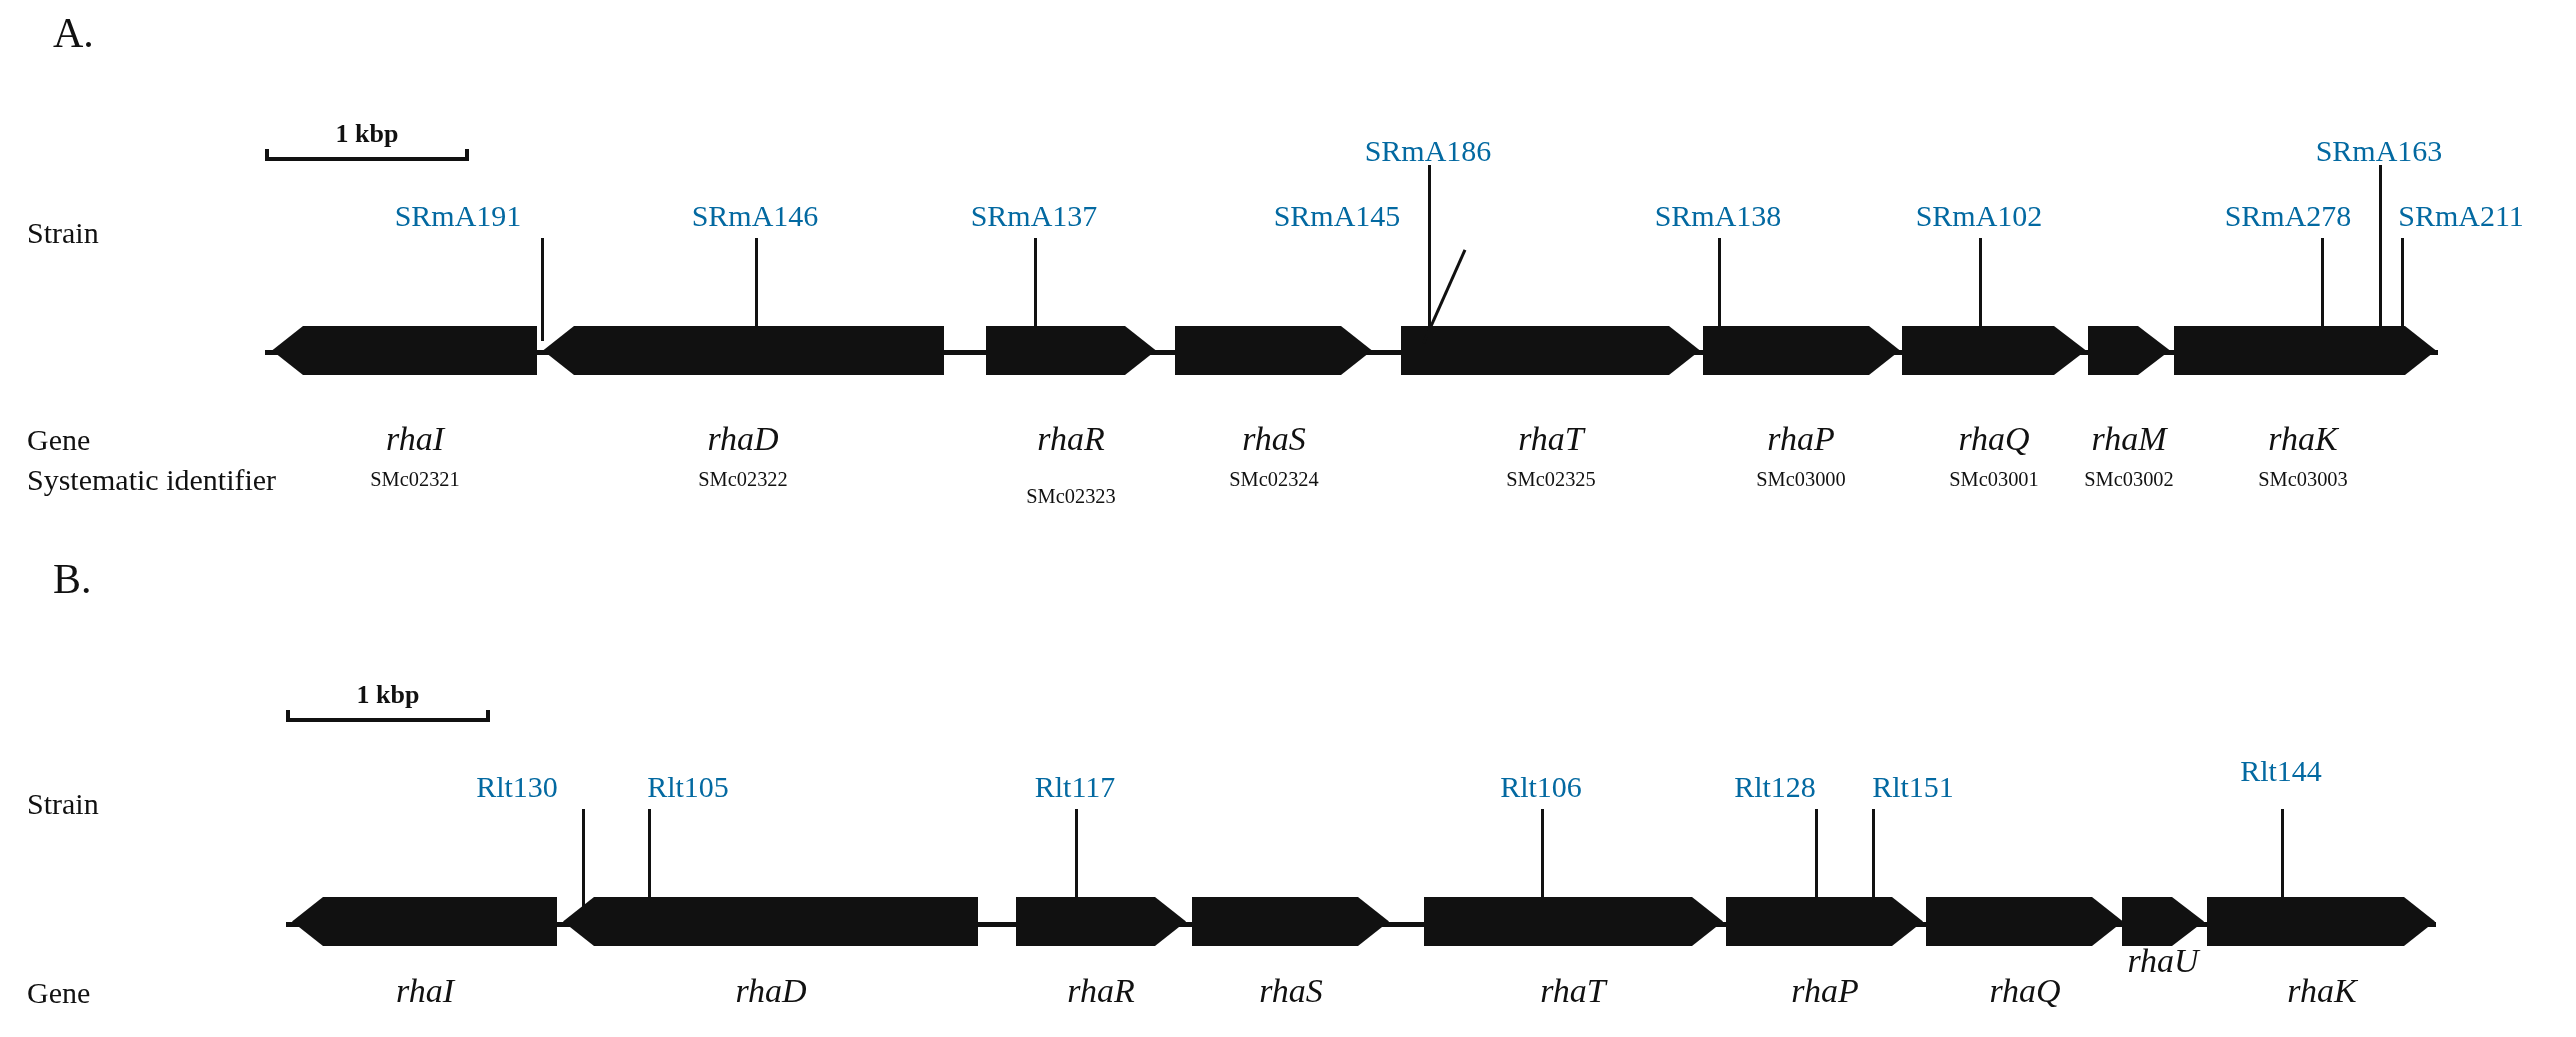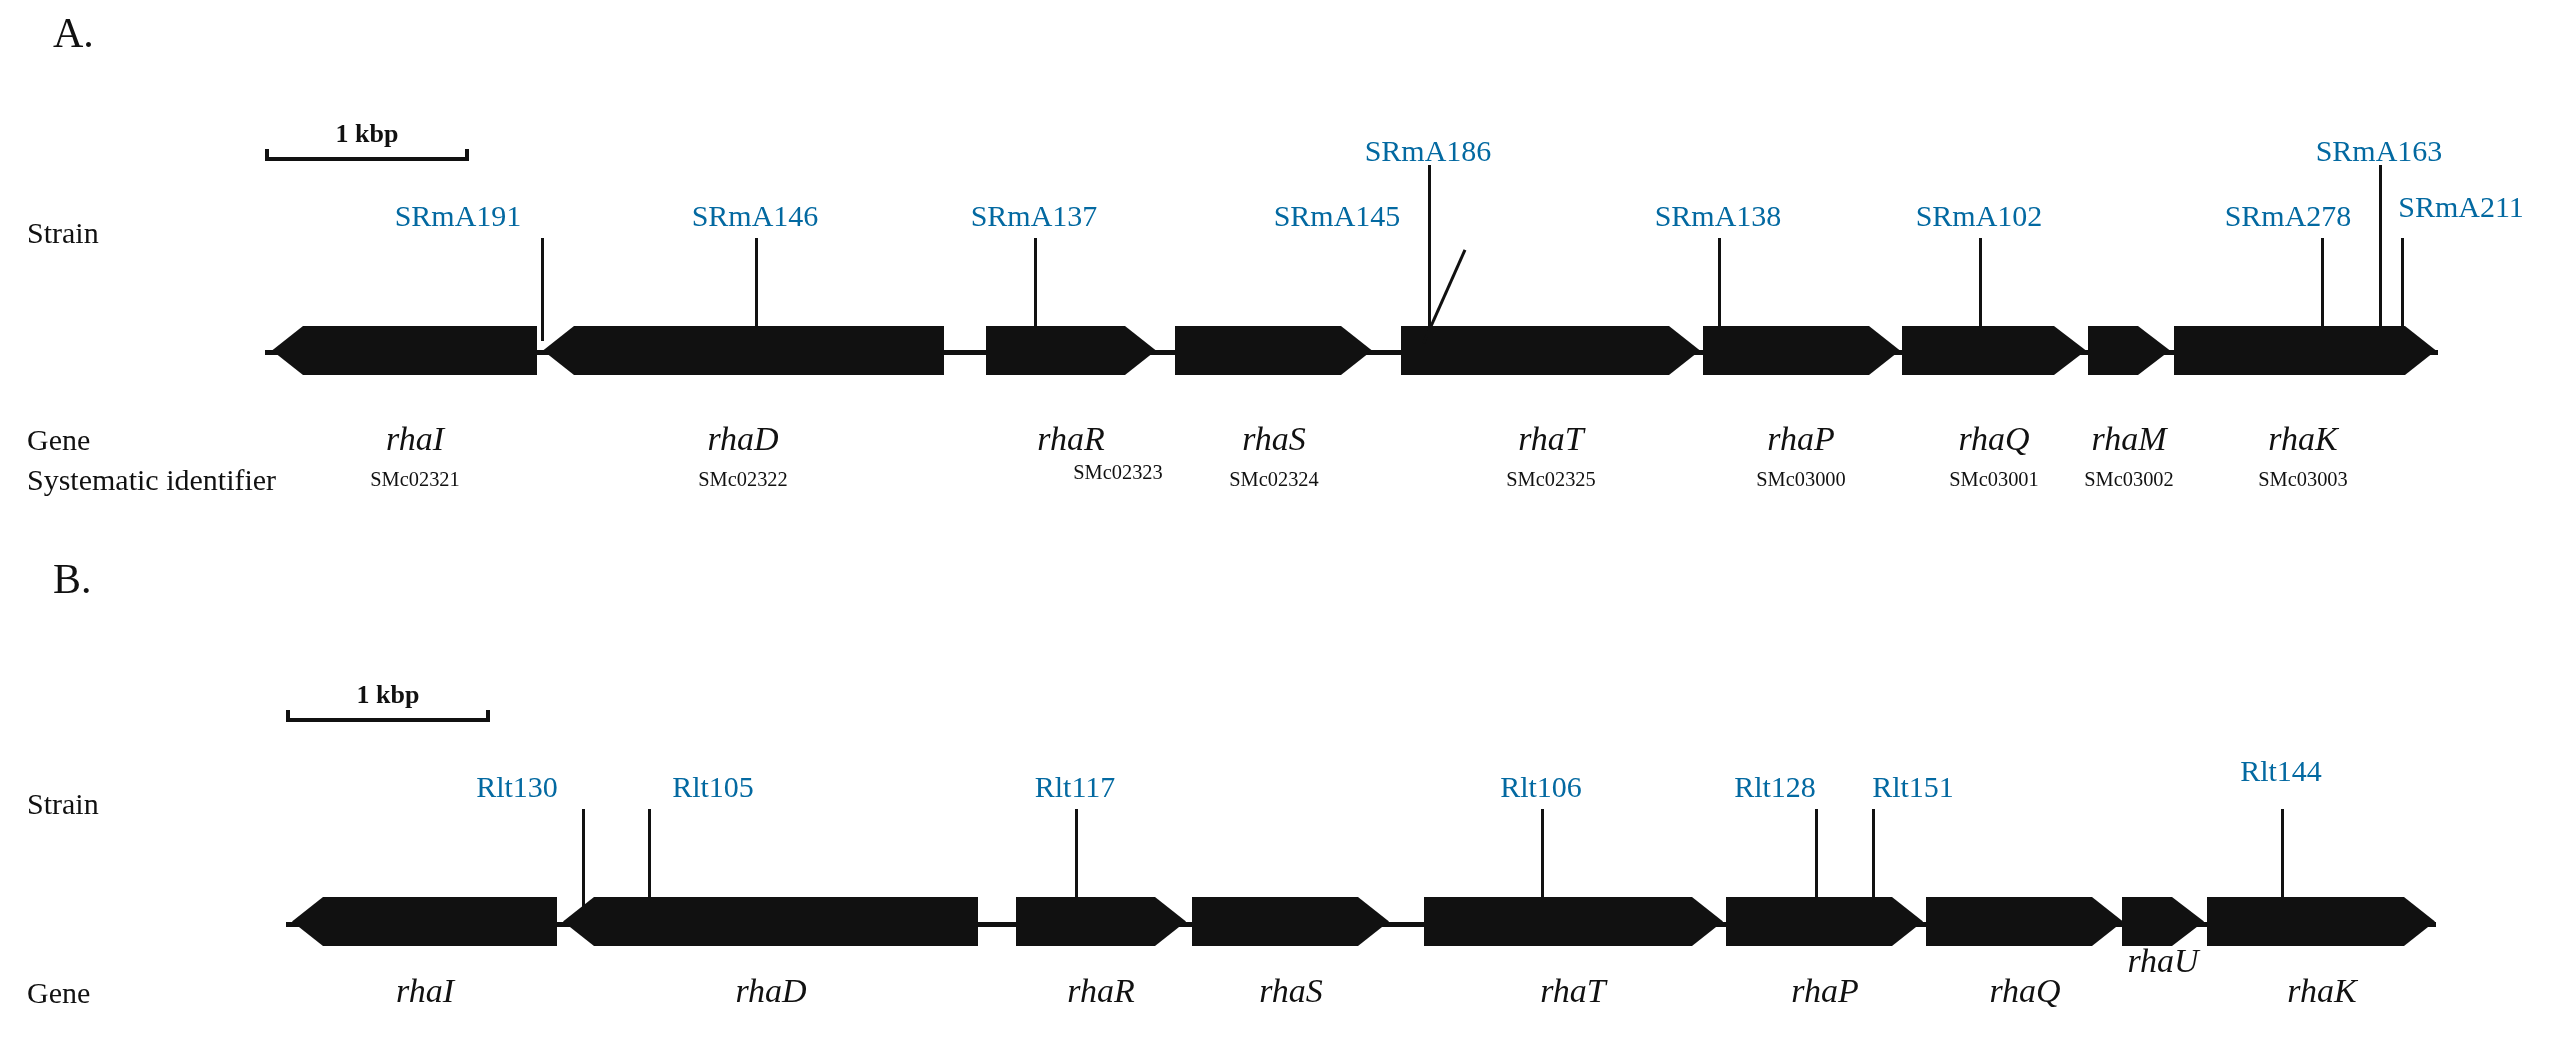--- a/index.html
+++ b/index.html
@@ -129,21 +129,21 @@
     </div>
     <div class="backbone" style="left: 265px; top: 350px; width: 2173px;"></div>
     <div class="gene-arrow" style="left: 272px; top: 326px; width: 265px; height: 49px; clip-path: polygon(31px 0px, 265px 0px, 265px 100%, 31px 100%, 0px 50%);"></div>
     <div class="gene-name" style="left: 415px; top: 422px;">rhaI</div>
     <div class="gene-sysid" style="left: 415px; top: 469px;">SMc02321</div>
     <div class="gene-arrow" style="left: 543px; top: 326px; width: 401px; height: 49px; clip-path: polygon(31px 0px, 401px 0px, 401px 100%, 31px 100%, 0px 50%);"></div>
     <div class="gene-name" style="left: 743px; top: 422px;">rhaD</div>
     <div class="gene-sysid" style="left: 743px; top: 469px;">SMc02322</div>
     <div class="gene-arrow" style="left: 986px; top: 326px; width: 170px; height: 49px; clip-path: polygon(0px 0px, 139px 0px, 170px 50%, 139px 100%, 0px 100%);"></div>
     <div class="gene-name" style="left: 1071px; top: 422px;">rhaR</div>
-    <div class="gene-sysid" style="left: 1071px; top: 462px; margin-left: 47px;">SMc02323</div>
+    <div class="gene-sysid" style="left: 1071px; top: 486px;">SMc02323</div>
     <div class="gene-arrow" style="left: 1175px; top: 326px; width: 197px; height: 49px; clip-path: polygon(0px 0px, 166px 0px, 197px 50%, 166px 100%, 0px 100%);"></div>
     <div class="gene-name" style="left: 1274px; top: 422px;">rhaS</div>
     <div class="gene-sysid" style="left: 1274px; top: 469px;">SMc02324</div>
     <div class="gene-arrow" style="left: 1401px; top: 326px; width: 299px; height: 49px; clip-path: polygon(0px 0px, 268px 0px, 299px 50%, 268px 100%, 0px 100%);"></div>
     <div class="gene-name" style="left: 1551px; top: 422px;">rhaT</div>
     <div class="gene-sysid" style="left: 1551px; top: 469px;">SMc02325</div>
     <div class="gene-arrow" style="left: 1703px; top: 326px; width: 197px; height: 49px; clip-path: polygon(0px 0px, 166px 0px, 197px 50%, 166px 100%, 0px 100%);"></div>
     <div class="gene-name" style="left: 1801px; top: 422px;">rhaP</div>
     <div class="gene-sysid" style="left: 1801px; top: 469px;">SMc03000</div>
     <div class="gene-arrow" style="left: 1902px; top: 326px; width: 184px; height: 49px; clip-path: polygon(0px 0px, 152px 0px, 184px 50%, 152px 100%, 0px 100%);"></div>
@@ -167,21 +167,21 @@
     <div class="strain-name" style="left: 1428px; top: 136px;">SRmA186</div>
     <div class="strain-tick" style="left: 1718px; top: 238px; height: 103px;"></div>
     <div class="strain-name" style="left: 1718px; top: 201px;">SRmA138</div>
     <div class="strain-tick" style="left: 1979px; top: 238px; height: 103px;"></div>
     <div class="strain-name" style="left: 1979px; top: 201px;">SRmA102</div>
     <div class="strain-tick" style="left: 2321px; top: 238px; height: 103px;"></div>
     <div class="strain-name" style="left: 2288px; top: 201px;">SRmA278</div>
     <div class="strain-tick" style="left: 2379px; top: 165px; height: 177px;"></div>
     <div class="strain-name" style="left: 2379px; top: 136px;">SRmA163</div>
     <div class="strain-tick" style="left: 2401px; top: 238px; height: 103px;"></div>
-    <div class="strain-name" style="left: 2461px; top: 192px;">SRmA211</div>
+    <div class="strain-name" style="left: 2461px; top: 201px;">SRmA211</div>
     <div class="panel-letter" style="left: 53px; top: 558px;">B.</div>
     <div class="row-label" style="left: 27px; top: 789px;">Strain</div>
     <div class="row-label" style="left: 27px; top: 978px;">Gene</div>
     <div class="scalebar" style="left: 286px; top: 680px; width: 204px; height: 42px;">
       <div class="bar-line"></div>
       <div class="tick left"></div>
       <div class="tick right"></div>
       <div class="bar-text">1 kbp</div>
     </div>
     <div class="backbone" style="left: 286px; top: 922px; width: 2150px;"></div>
@@ -199,21 +199,21 @@
     <div class="gene-name" style="left: 1825px; top: 974px;">rhaP</div>
     <div class="gene-arrow" style="left: 1926px; top: 897px; width: 197px; height: 49px; clip-path: polygon(0px 0px, 166px 0px, 197px 50%, 166px 100%, 0px 100%);"></div>
     <div class="gene-name" style="left: 2025px; top: 974px;">rhaQ</div>
     <div class="gene-arrow" style="left: 2122px; top: 897px; width: 82px; height: 49px; clip-path: polygon(0px 0px, 50px 0px, 82px 50%, 50px 100%, 0px 100%);"></div>
     <div class="gene-name" style="left: 2163px; top: 944px;">rhaU</div>
     <div class="gene-arrow" style="left: 2207px; top: 897px; width: 228px; height: 49px; clip-path: polygon(0px 0px, 197px 0px, 228px 50%, 197px 100%, 0px 100%);"></div>
     <div class="gene-name" style="left: 2322px; top: 974px;">rhaK</div>
     <div class="strain-tick" style="left: 582px; top: 809px; height: 105px;"></div>
     <div class="strain-name" style="left: 517px; top: 772px;">Rlt130</div>
     <div class="strain-tick" style="left: 648px; top: 809px; height: 105px;"></div>
-    <div class="strain-name" style="left: 688px; top: 772px; margin-left: 25px;">Rlt105</div>
+    <div class="strain-name" style="left: 688px; top: 772px;">Rlt105</div>
     <div class="strain-tick" style="left: 1075px; top: 809px; height: 105px;"></div>
     <div class="strain-name" style="left: 1075px; top: 772px;">Rlt117</div>
     <div class="strain-tick" style="left: 1541px; top: 809px; height: 105px;"></div>
     <div class="strain-name" style="left: 1541px; top: 772px;">Rlt106</div>
     <div class="strain-tick" style="left: 1815px; top: 809px; height: 105px;"></div>
     <div class="strain-name" style="left: 1775px; top: 772px;">Rlt128</div>
     <div class="strain-tick" style="left: 1872px; top: 809px; height: 105px;"></div>
     <div class="strain-name" style="left: 1913px; top: 772px;">Rlt151</div>
     <div class="strain-tick" style="left: 2281px; top: 809px; height: 105px;"></div>
     <div class="strain-name" style="left: 2281px; top: 756px;">Rlt144</div>

